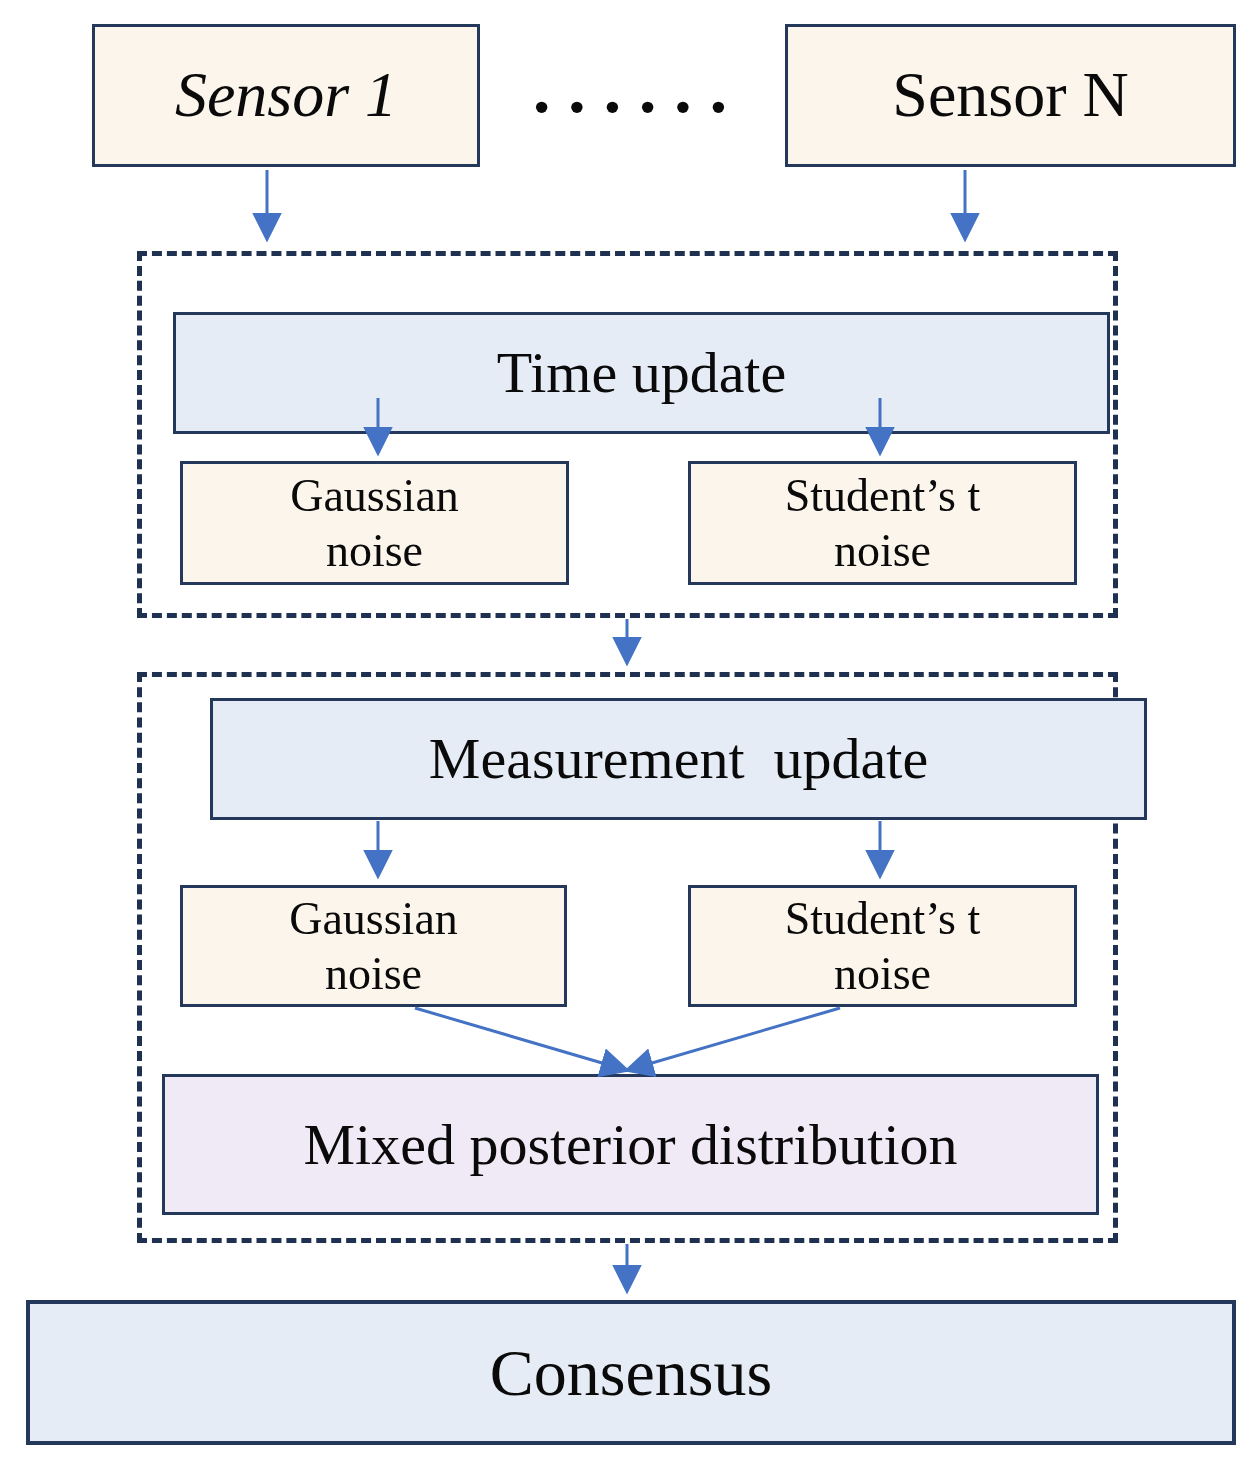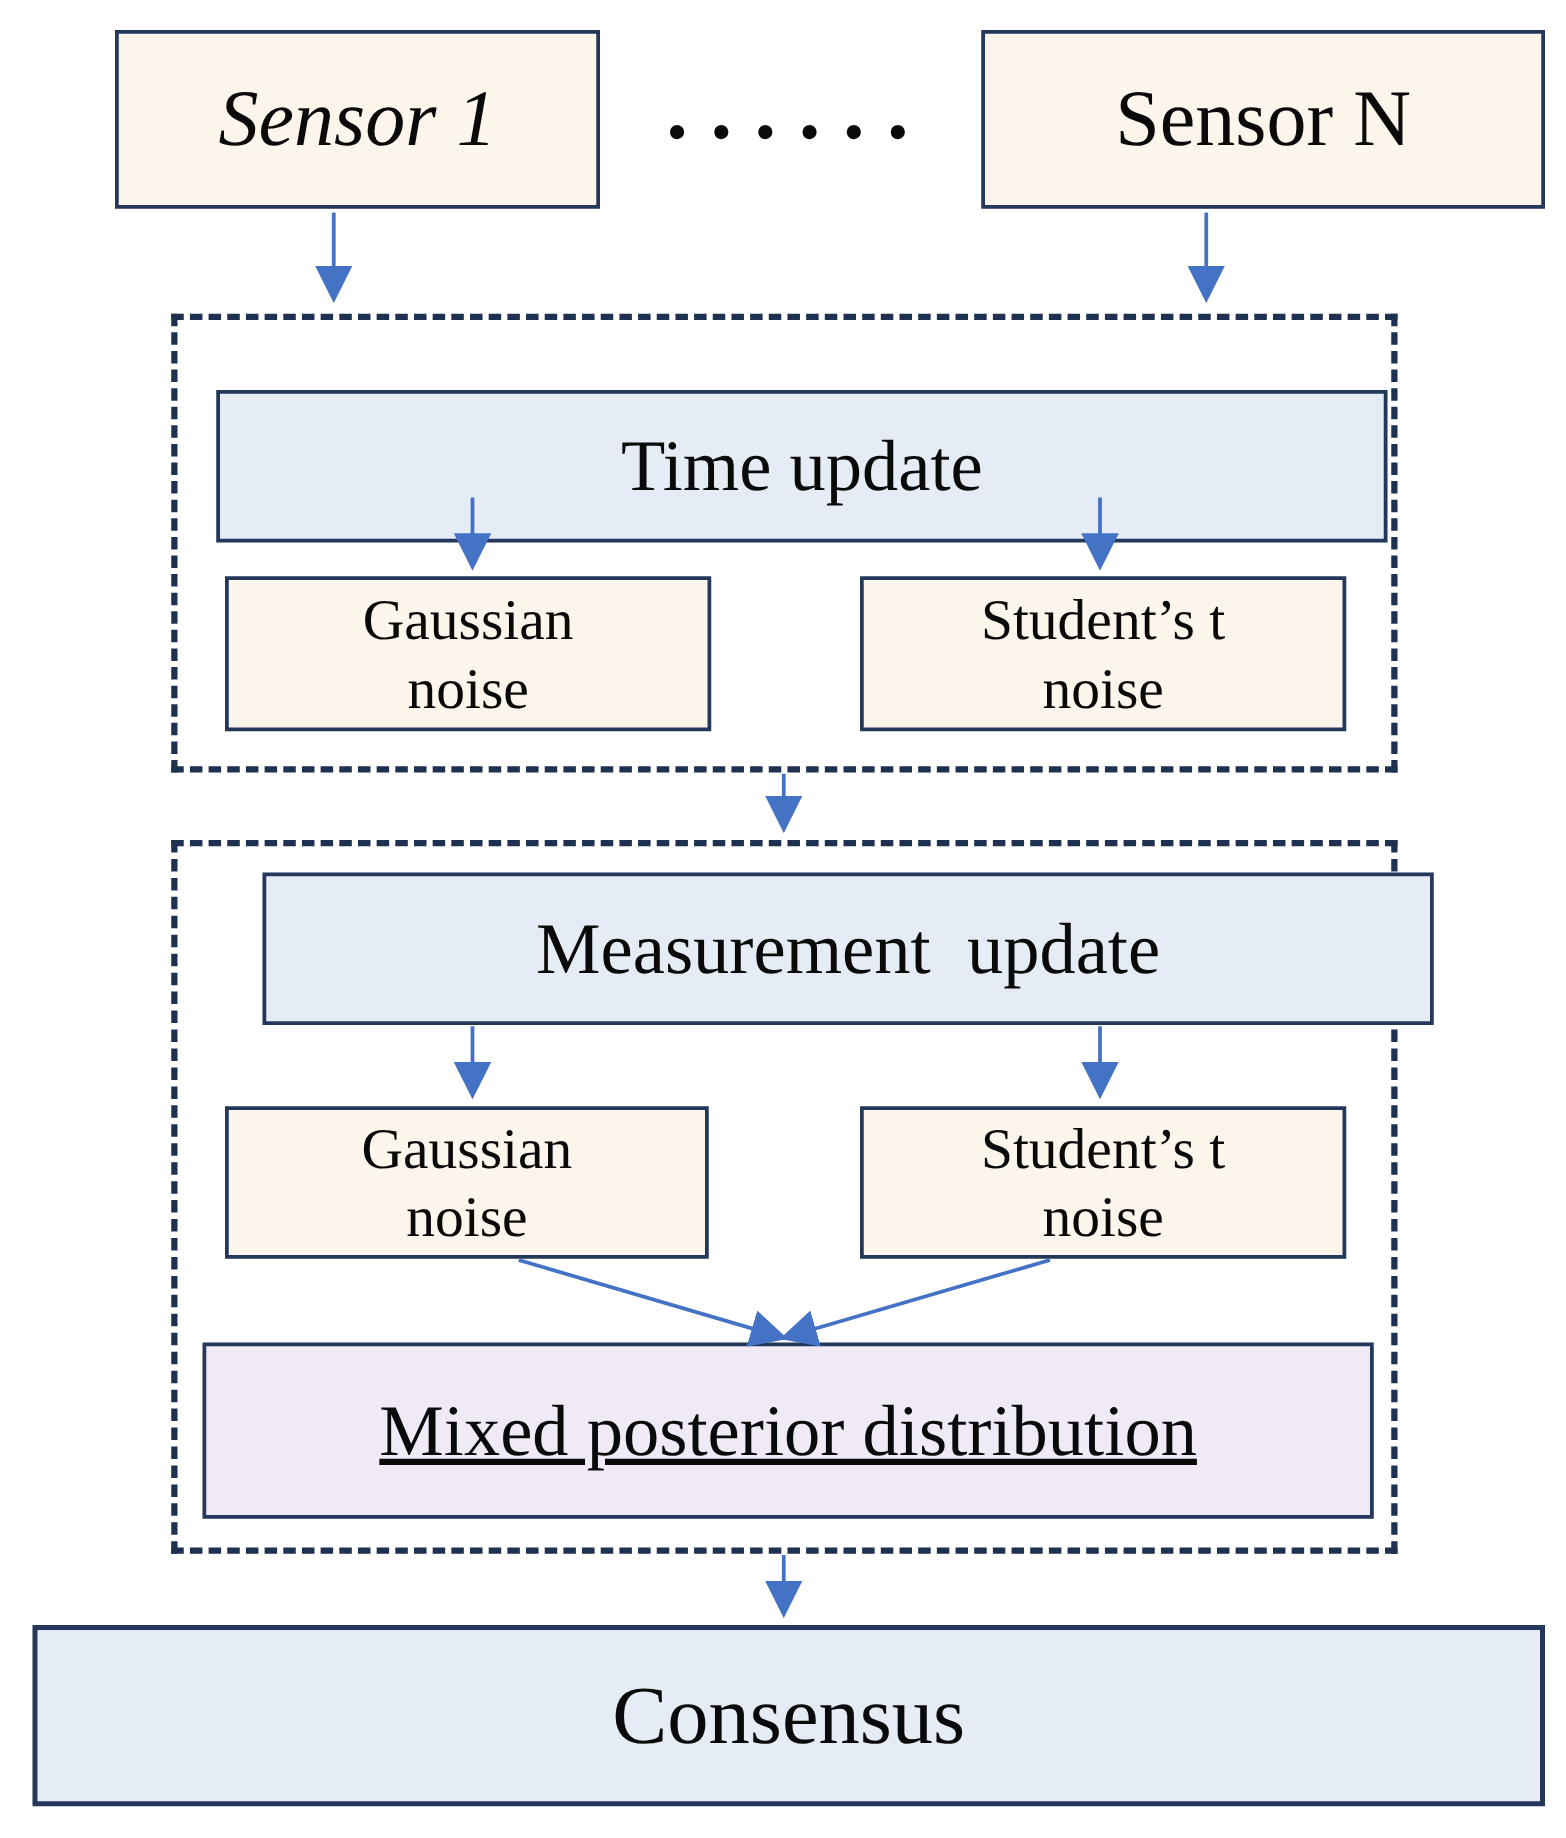--- a/index.html
+++ b/index.html
@@ -56,21 +56,21 @@
   
   .section1  { left: 137px; top: 251px; width: 981px; height: 367px; }
   .timeupd   { left: 173px; top: 275px; width: 937px; height: 122px; font-size: 58px; margin-top: 37px; }
   .gauss1    { left: 180px; top: 461px; width: 389px; height: 124px; font-size: 46px; }
   .student1  { left: 688px; top: 461px; width: 389px; height: 124px; font-size: 46px; }
   
   .section2  { left: 137px; top: 672px; width: 981px; height: 571px; }
   .measupd   { left: 162px; top: 698px; width: 937px; height: 122px; font-size: 58px; margin-left: 48px; }
   .gauss2    { left: 180px; top: 885px; width: 387px; height: 122px; font-size: 46px; }
   .student2  { left: 688px; top: 885px; width: 389px; height: 122px; font-size: 46px; }
-  .mixed     { left: 162px; top: 1074px; width: 937px; height: 141px; font-size: 58px; text-decoration: underline; }
+  .mixed     { left: 162px; top: 1074px; width: 937px; height: 141px; font-size: 58px; }
   
   .consensus { left: 26px;  top: 1300px; width: 1210px; height: 145px; font-size: 66px; border-width: 4px; }
   .pre { white-space: pre; }
   .arrow-layer {
     position: absolute;
     left: 0; top: 0;
     width: 1253px; height: 1470px;
     pointer-events: none;
     z-index: 5;
   }

